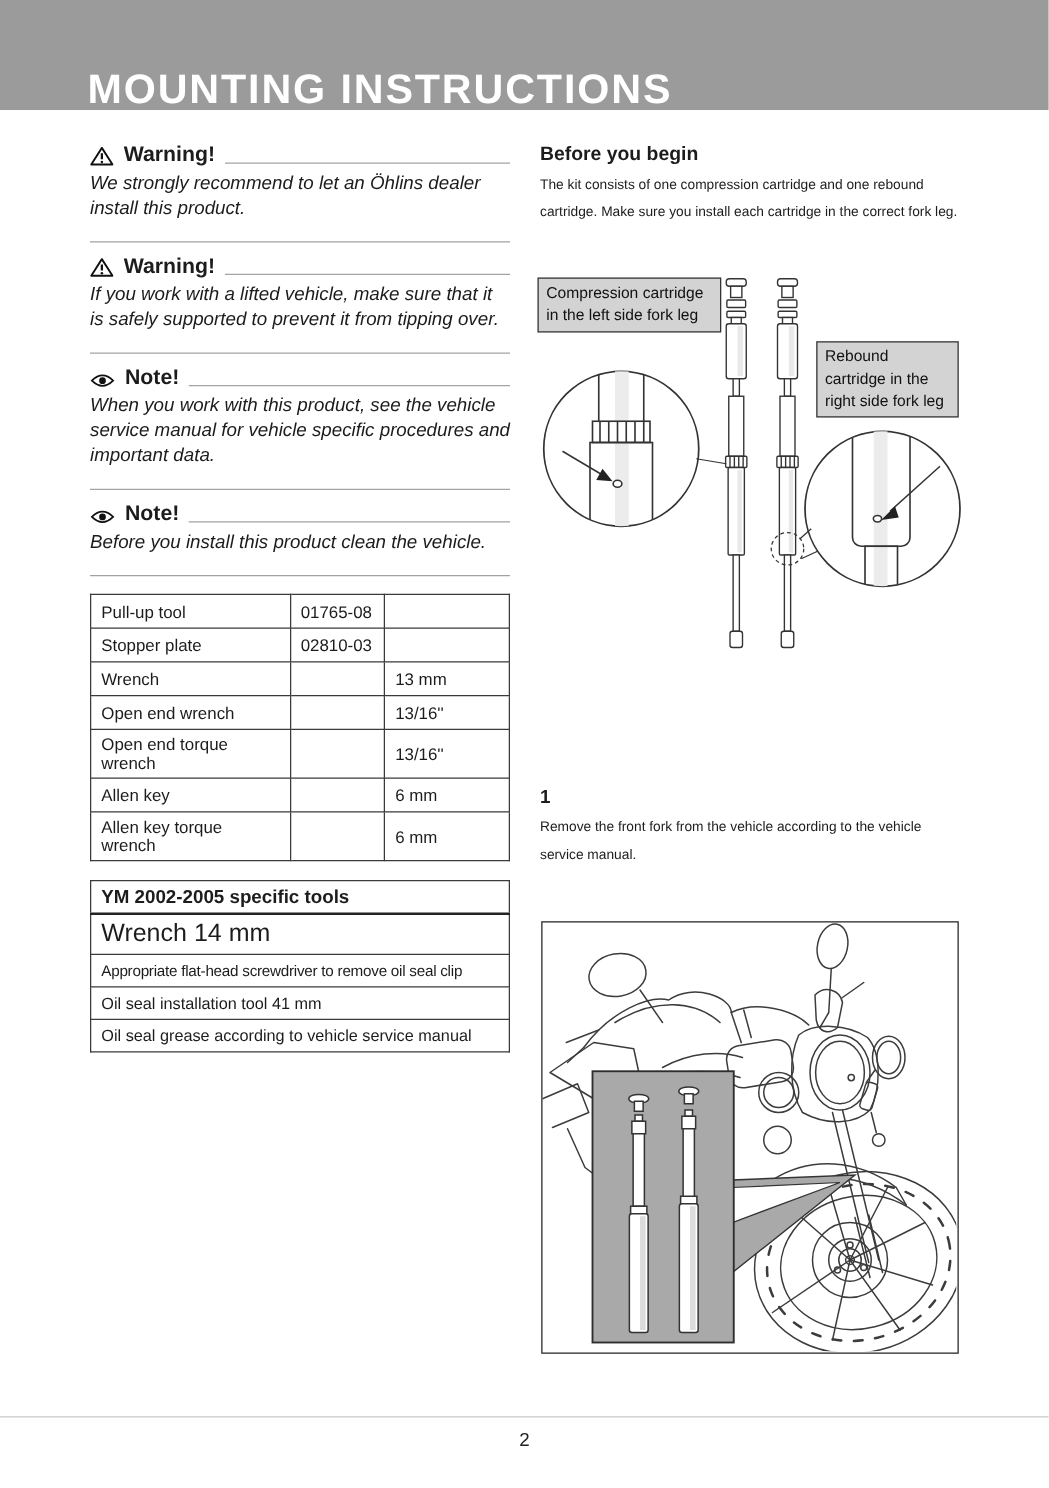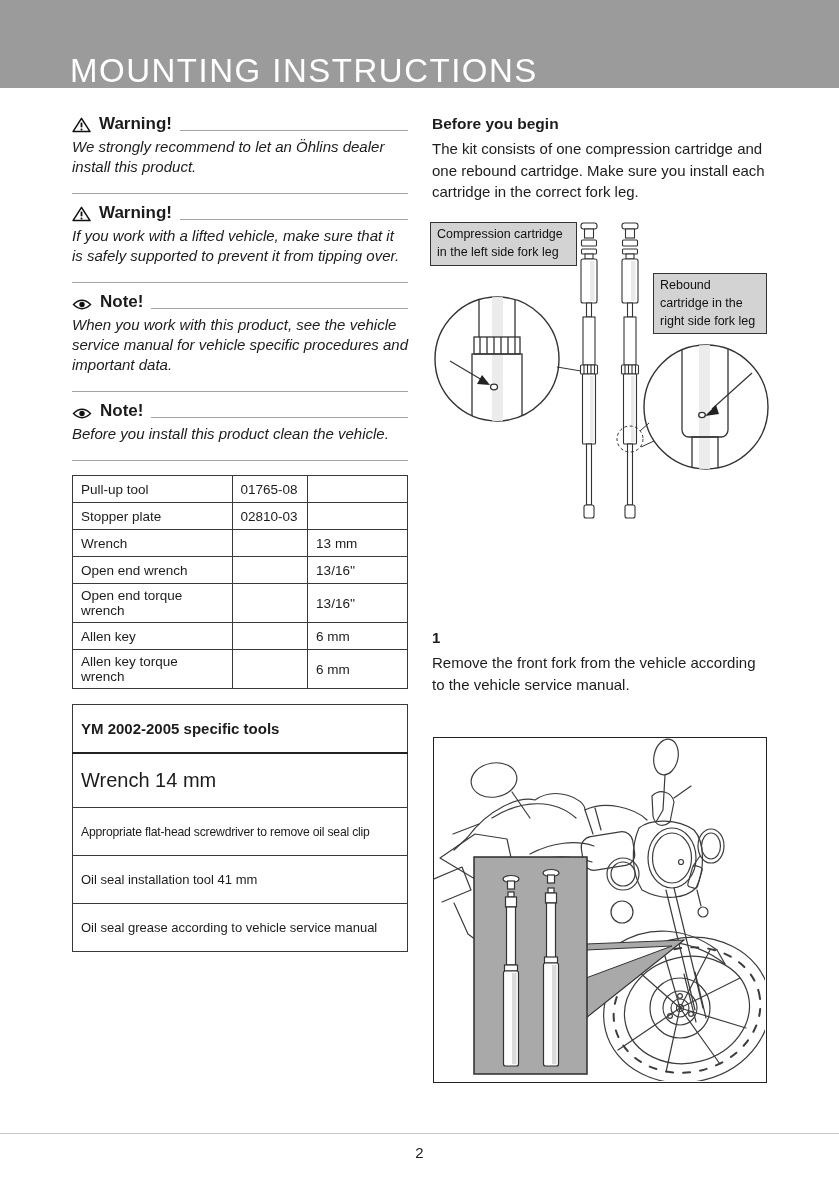--- a/index.html
+++ b/index.html
@@ -5,21 +5,21 @@
   html,body{margin:0;padding:0;}
   body{
     width:839px;height:1190px;position:relative;background:#fff;
     font-family:"Liberation Sans","DejaVu Sans",sans-serif;color:#1c1c1c;
     overflow:hidden;
   }
   
   .header-bar{position:absolute;left:0;top:0;width:839px;height:88px;background:var(--header-bar,#9b9b9b);}
   .doc-title{
     position:absolute;left:70px;bottom:1px;margin:0;color:#fff;
-    font-size:33px;font-weight:normal;letter-spacing:1.5px;line-height:1;white-space:nowrap;
+    font-size:33px;font-weight:bold;letter-spacing:1.5px;line-height:1;white-space:nowrap;
   }
   
   .col-left{position:absolute;left:72px;top:114px;width:336px;}
   .col-right{position:absolute;left:432px;top:112px;width:337px;height:1060px;}
   
   .block{margin:0 0 9px 0;}
   .hrow{display:flex;align-items:flex-end;gap:8px;height:20px;}
   .hrow .htxt{font-size:17px;font-weight:bold;line-height:20px;white-space:nowrap;}
   .hrow .icon{display:flex;align-items:center;margin-bottom:1px;}
   .hrow .rule{flex:1;border-bottom:1px solid var(--rule,#a3a3a3);margin-bottom:3px;}
@@ -29,27 +29,27 @@
   }
   
   table{border-collapse:collapse;}
   .tool-table{width:336px;margin-top:14px;font-size:13.5px;}
   .tool-table td{border:1px solid #3a3a3a;padding:4px 8px;height:18px;}
   .tool-table tr.head td{font-size:15px;font-weight:bold;border-bottom:2px solid #222;}
   .tool-table td.c1{width:145px;}
   .tool-table td.c2{width:59px;}
   .tool-table td.c3{width:84px;}
   .spec-table{width:336px;margin-top:15px;}
-  .spec-table td{border:1px solid #3a3a3a;padding:15px 8px;height:17px;font-size:13px;}
+  .spec-table td{border:1px solid #3a3a3a;padding:4px 8px;height:17px;font-size:13px;}
   .spec-table tr.t1 td{font-size:15px;font-weight:bold;border-bottom:2px solid #222;}
   .spec-table tr.t2 td{font-size:20px;font-weight:normal;}
   .spec-table tr.small td{font-size:12.2px;letter-spacing:-0.2px;}
   
   .r-head{margin:2px 0 0 0;font-size:15.5px;font-weight:bold;line-height:20px;}
-  .r-body{margin:4px 0 0 0;font-size:15px;line-height:21.5px;}
+  .r-body{margin:4px 0 0 0;font-size:11px;line-height:21.5px;}
   .step-no{margin:14px 0 0 0;font-size:15px;font-weight:bold;line-height:20px;}
   .remove-section{position:absolute;left:0;top:502px;width:337px;}
   
   .diagram{position:absolute;left:-2px;top:103px;width:340px;height:390px;}
   .diagram svg{position:absolute;left:0;top:0;}
   .d-label{
     position:absolute;background:var(--label-box,#d3d3d3);border:1.5px solid #333;
     font-size:12.5px;line-height:1.42;padding:3px 6px;color:#111;box-sizing:border-box;
   }
   .d-label.compression{left:0;top:7px;width:147px;}

